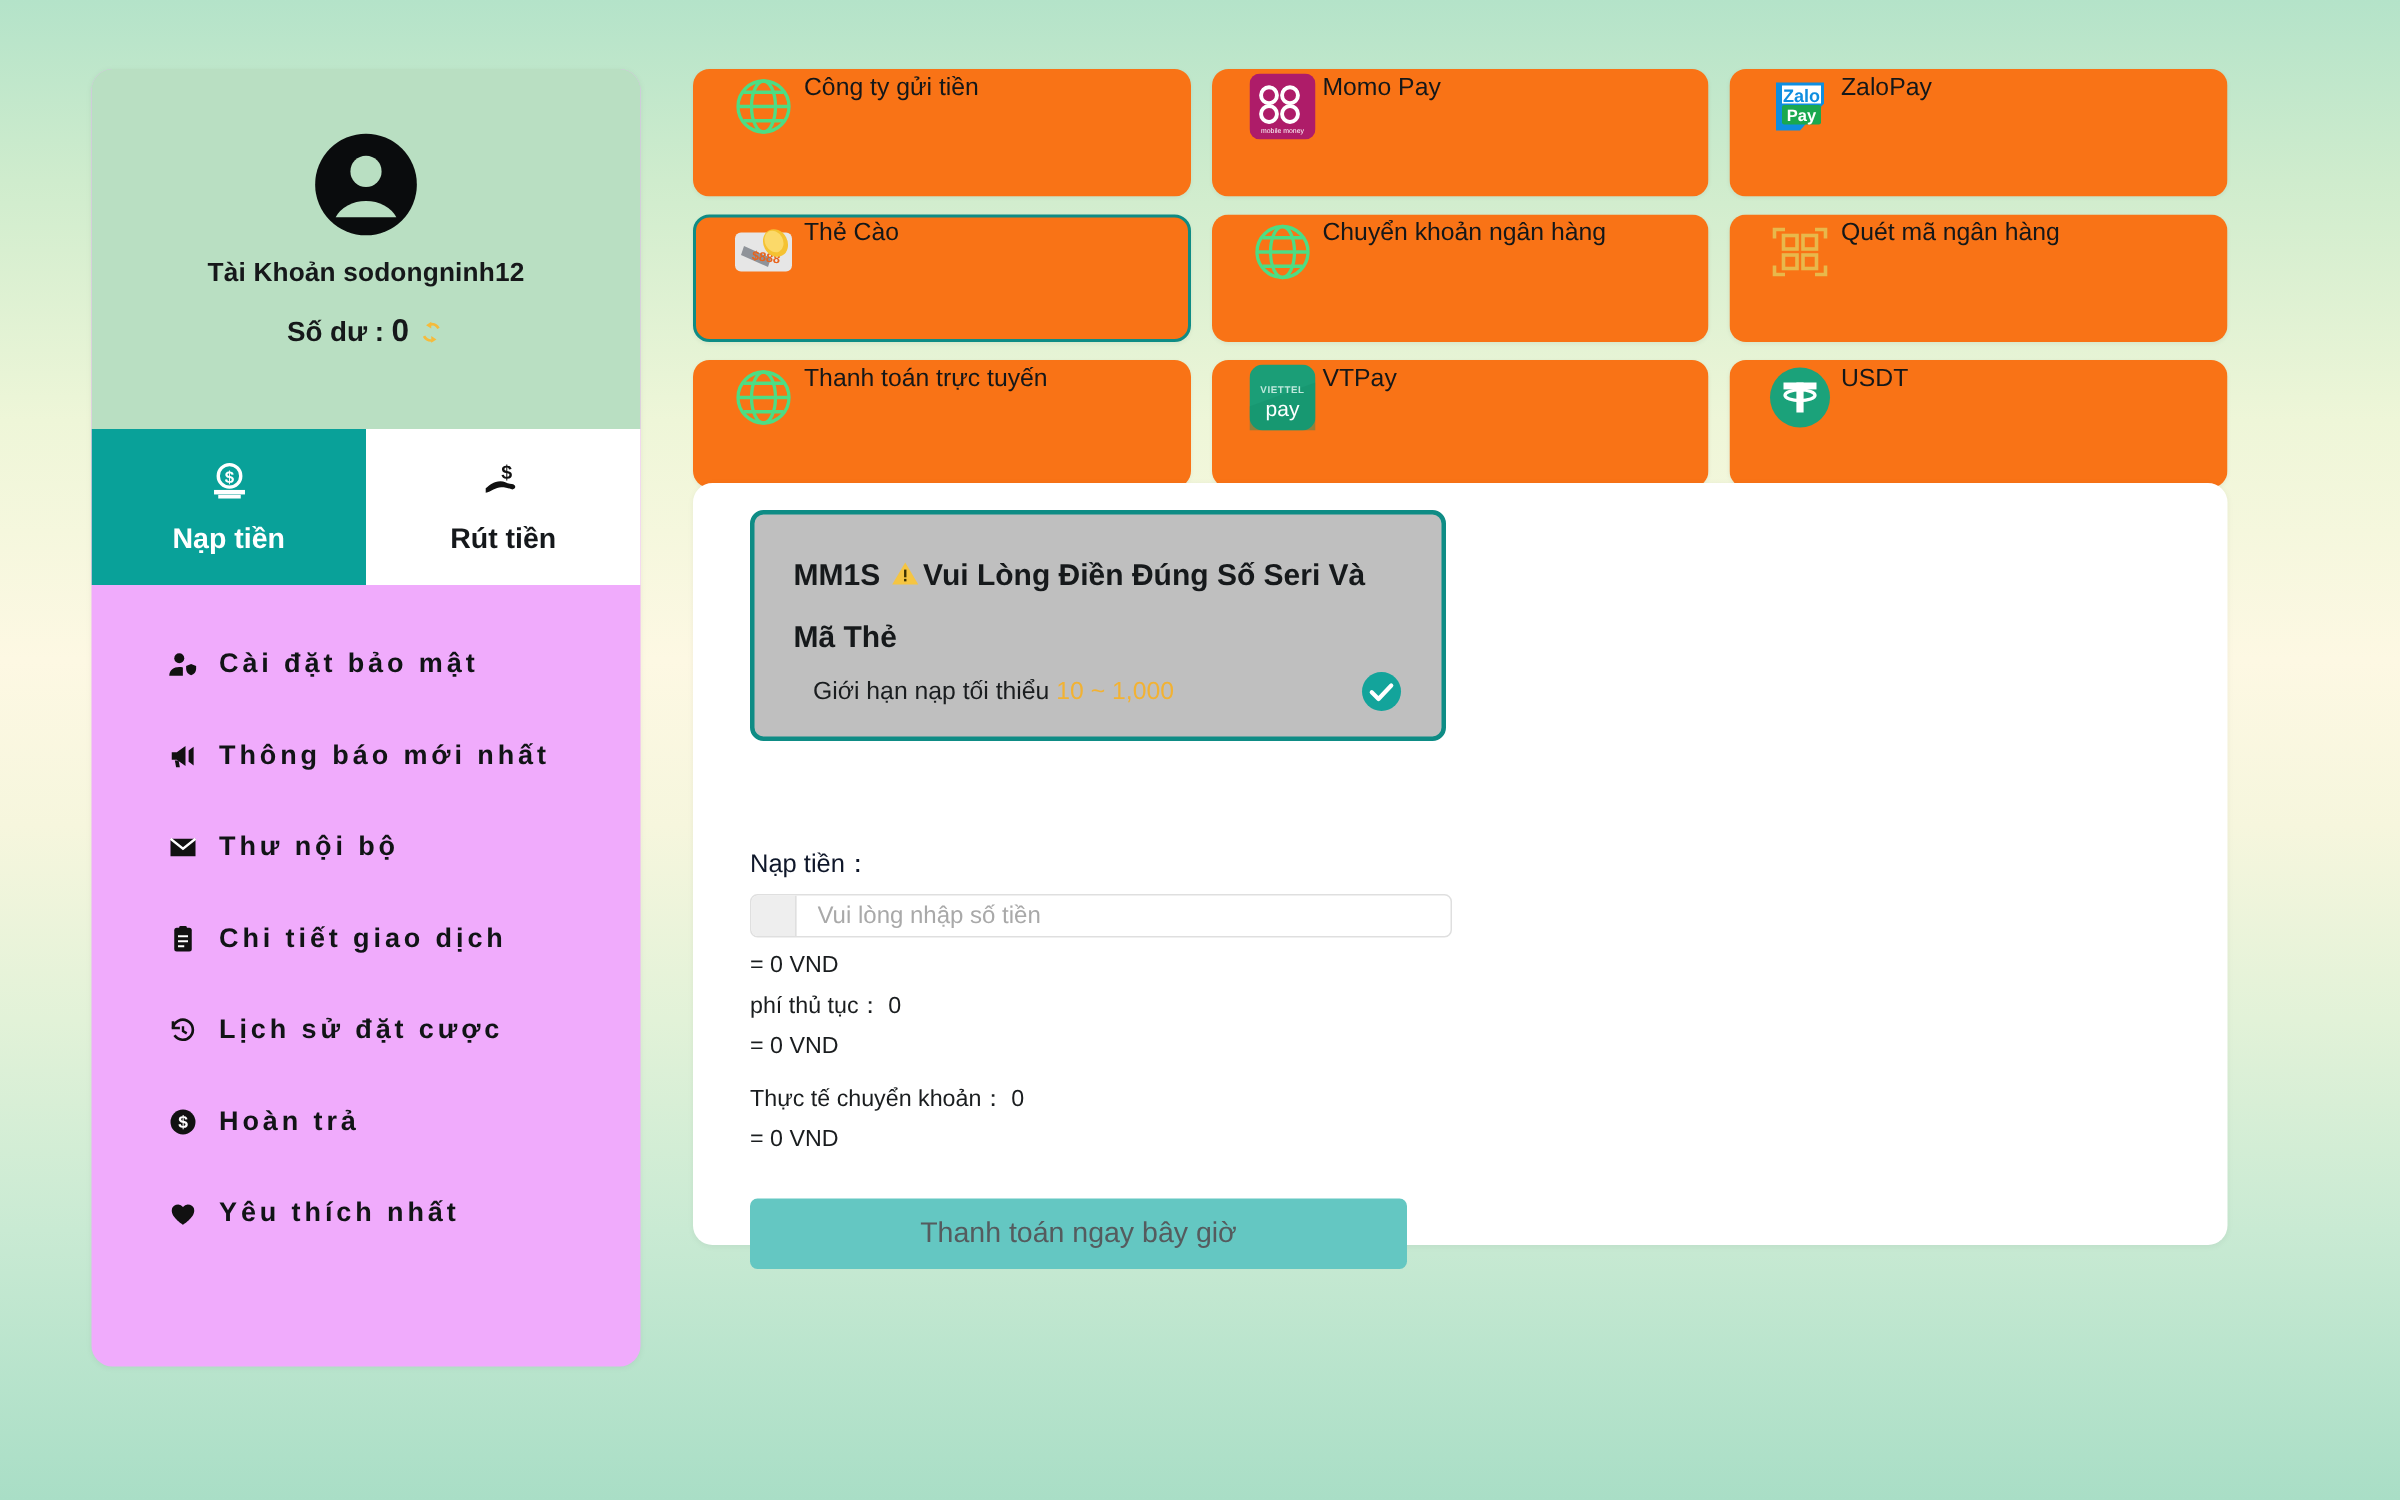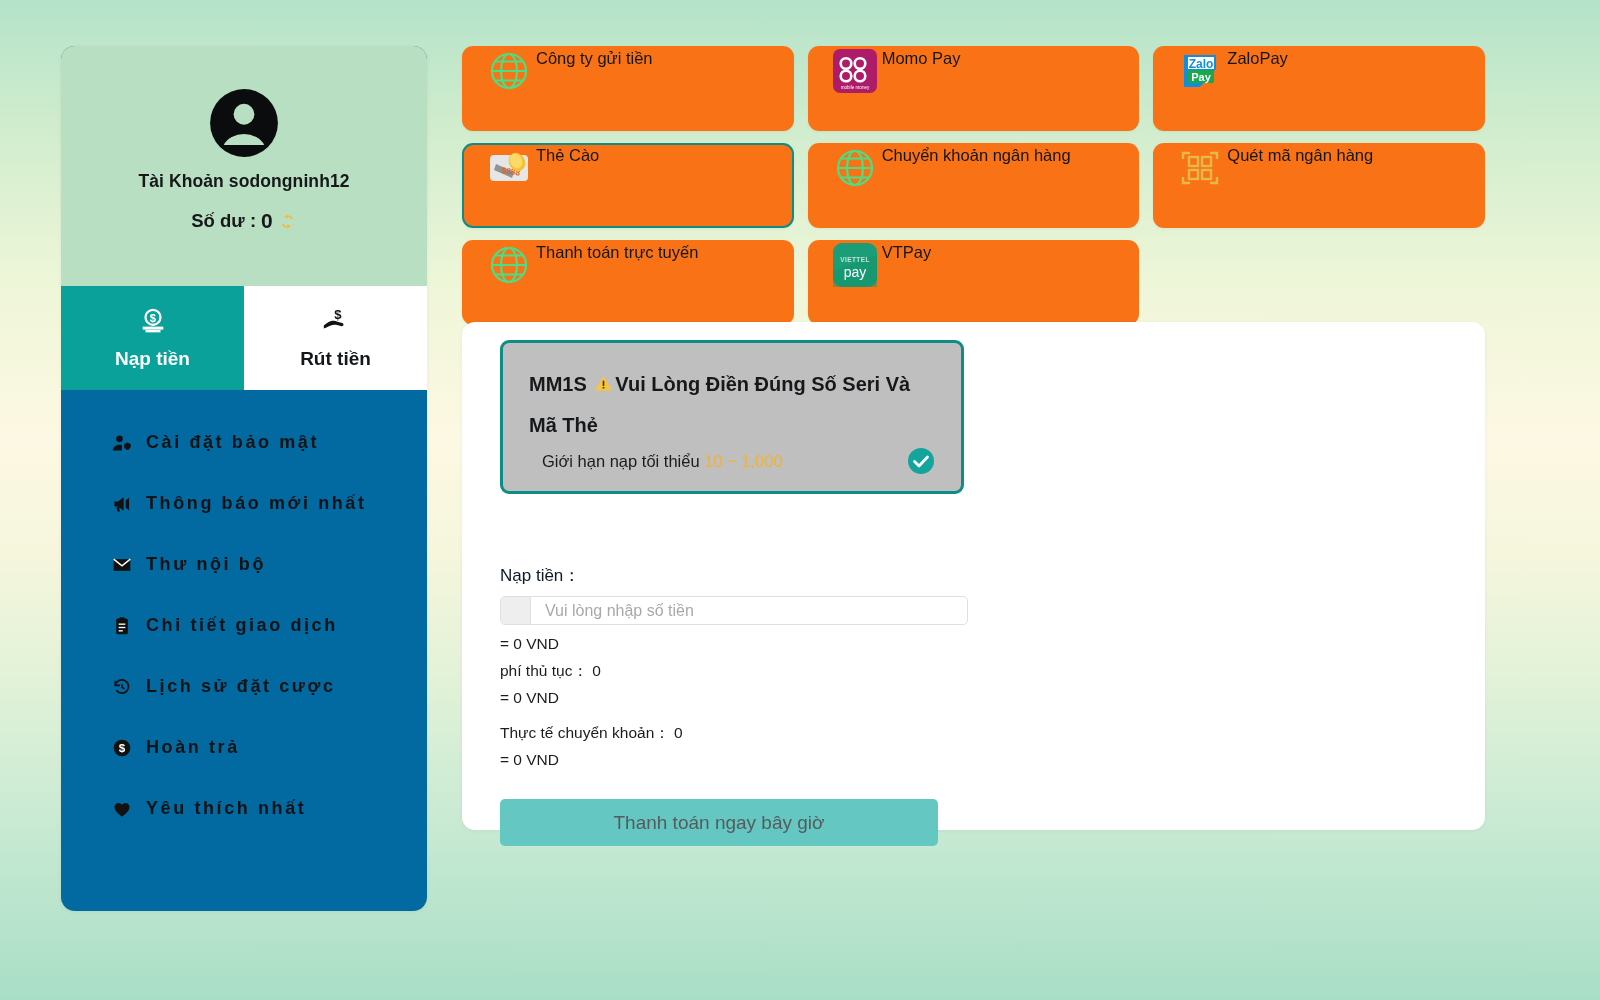--- a/index.html
+++ b/index.html
@@ -19,21 +19,21 @@
       #c9ead3 82%,
       #a9dec6 100%);
     position: relative;
   }
 
   
   .sidebar {
     position: absolute;
     left: 61px; top: 46px;
     width: 366px; height: 865px;
-    background: #0369a1;
+    background: #f0abfc;
     border-radius: 14px;
     overflow: hidden;
     box-shadow: 0 1px 4px rgba(0,0,0,0.05);
   }
   .account-card {
     background: #b9dfc2;
     height: 240px;
     display: flex;
     flex-direction: column;
     align-items: center;
@@ -418,20 +418,31 @@
       <svg viewBox="0 0 44 44" width="44" height="44">
         <rect width="44" height="44" rx="9" fill="#1b9e77"></rect>
         <path d="M0 28l44-16v32H0z" fill="#15906b" opacity=".45"></path>
         <text x="22" y="19" font-size="6.5" font-weight="bold" fill="#bfe8dc" text-anchor="middle" font-family="Liberation Sans, sans-serif" letter-spacing="0.4">VIETTEL</text>
         <text x="22" y="34" font-size="14" fill="#ffffff" text-anchor="middle" font-family="Liberation Sans, sans-serif">pay</text>
       </svg>
     </span>
     <span class="m-label">VTPay</span>
   </div>
 
+  <div class="method-card">
+    <span class="m-icon">
+      <svg viewBox="0 0 44 44" width="44" height="44">
+        <circle cx="22" cy="22" r="20" fill="#1ba27a"></circle>
+        <rect x="11" y="12" width="22" height="4.6" fill="#fff"></rect>
+        <rect x="19.6" y="12" width="4.8" height="20" fill="#fff"></rect>
+        <ellipse cx="22" cy="20.5" rx="10" ry="3.6" fill="none" stroke="#fff" stroke-width="2.2"></ellipse>
+      </svg>
+    </span>
+    <span class="m-label">USDT</span>
+  </div>
 
 </div>
 
 <div class="panel">
 
   <div class="product-card">
     <div class="pc-title">
       <span>MM1S</span>
       <span class="warn">
         <svg viewBox="0 0 24 24" width="19" height="19">

